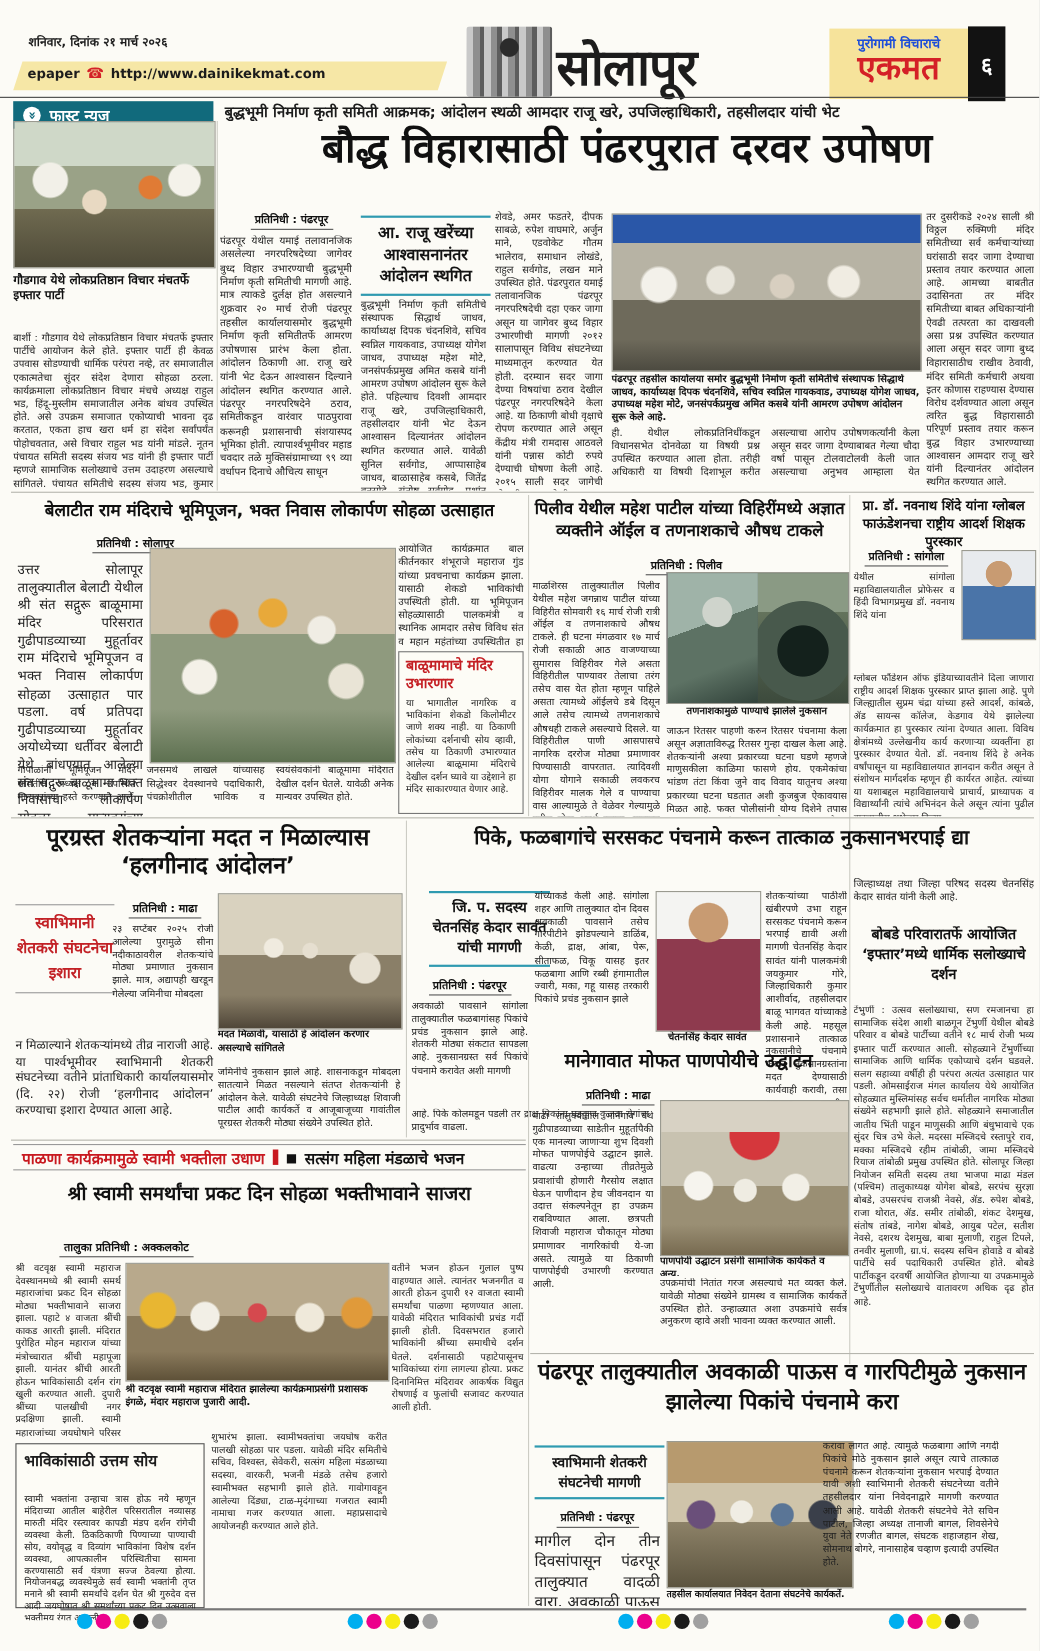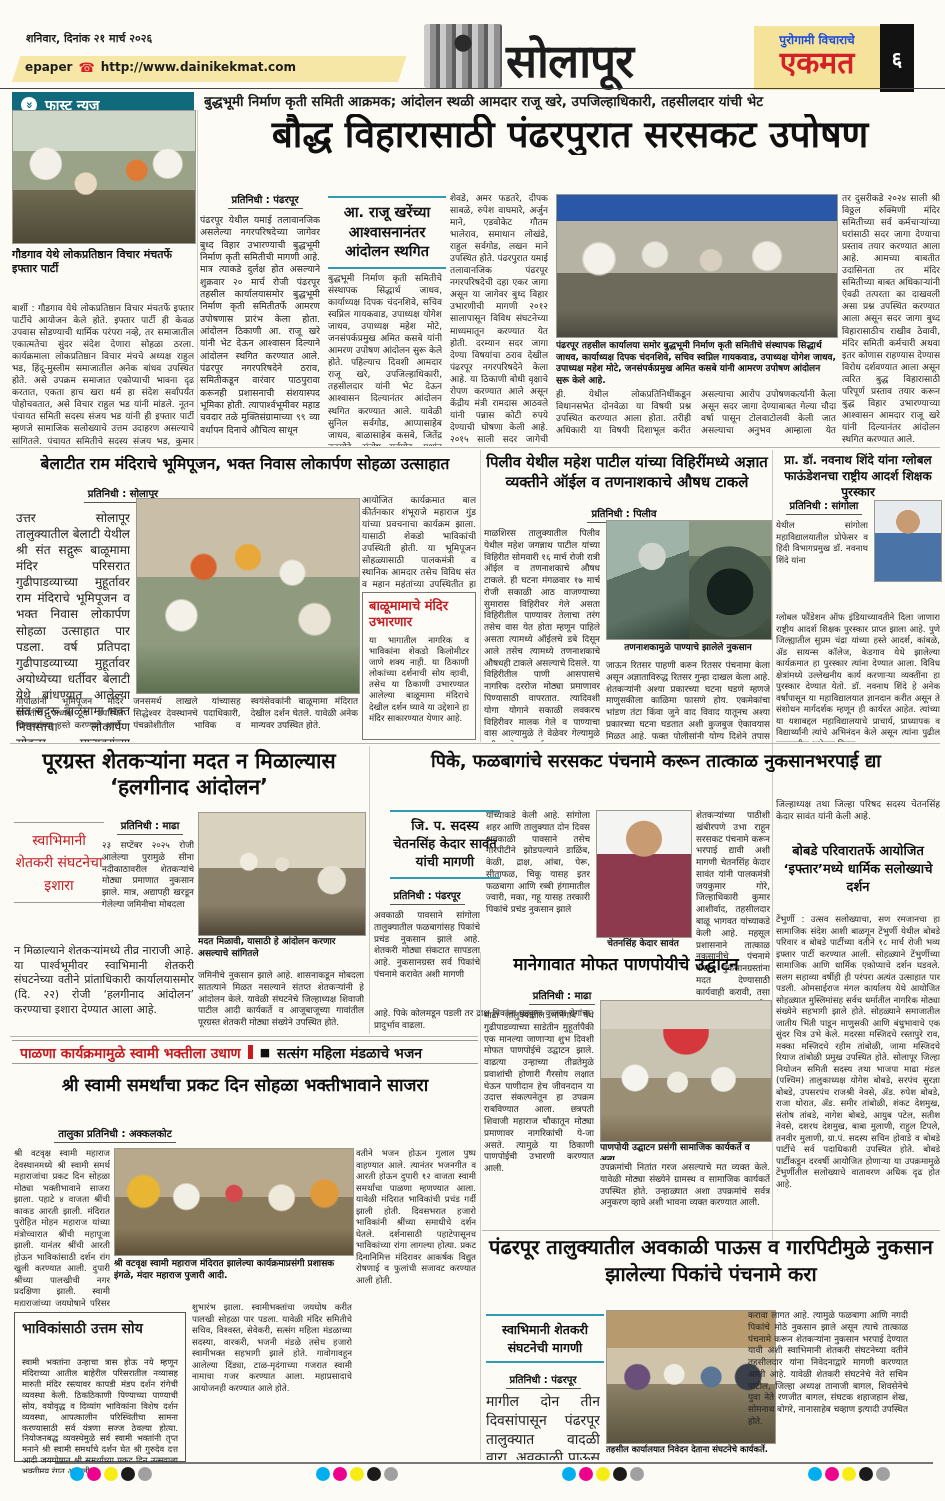--- a/index.html
+++ b/index.html
@@ -117,21 +117,21 @@
   .shn-byline{left:774px;top:498px;width:100px;}
   .ph-shinde{left:874px;top:500px;width:66px;height:80px;
     background:
       radial-gradient(circle at 50% 26%,#c89b72 0 17%,transparent 18%),
       linear-gradient(180deg,#e8ebee 0 40%,#4a74a8 40%);}
   .shn-b1{left:776px;top:520px;width:92px;height:88px;font-size:8.6px;}
   .shn-b2{left:776px;top:612px;width:164px;height:130px;font-size:8.6px;}
 
   
   .pur-h{left:14px;top:748px;width:350px;font-size:21px;line-height:1.25;}
-  .pur-side{left:14px;top:822px;width:90px;font-size:14px;font-weight:normal;color:#c22126;
+  .pur-side{left:14px;top:822px;width:90px;font-size:14px;font-weight:bold;color:#c22126;
             text-align:center;line-height:1.6;border-top:1px solid #999;border-bottom:1px solid #999;
             padding:6px 0;position:absolute;}
   .pur-byline{left:102px;top:818px;width:96px;}
   .pur-c1{left:102px;top:840px;width:92px;height:198px;font-size:8.8px;}
   .ph-pur{left:198px;top:812px;width:166px;height:122px;
     background:
       radial-gradient(circle at 80% 55%,#e8e2d4 0 9%,transparent 10%),
       radial-gradient(circle at 30% 40%,#f0ebdf 0 6%,transparent 7%),
       radial-gradient(circle at 50% 42%,#e6dfd0 0 6%,transparent 7%),
       linear-gradient(180deg,#d9d2bf 0 45%,#8a7f68 45% 75%,#4f4638);}
@@ -244,21 +244,21 @@
   <div class="hrule" id="h-head"></div>
 
   <div class="abs fnbadge">
     <span class="fn-circle">
         <span class="fn-chev">«</span>
       </span>
     <span>फास्ट न्यूज</span>
   </div>
   <div class="abs kicker">बुद्धभूमी निर्माण कृती समिती आक्रमक; आंदोलन स्थळी आमदार राजू खरे, उपजिल्हाधिकारी, तहसीलदार यांची भेट</div>
 
-  <div class="headline main-headline nowrap">बौद्ध विहारासाठी पंढरपुरात सरसकट उपोषण</div>
+  <div class="headline main-headline nowrap">बौद्ध विहारासाठी पंढरपुरात दरवर उपोषण</div>
 
   <div class="photo ph-gaudgav"></div>
   <div class="headline gaud-h">गौडगाव येथे लोकप्रतिष्ठान विचार मंचतर्फे इफ्तार पार्टी</div>
   <div class="txt gaud-b">बार्शी : गौडगाव येथे लोकप्रतिष्ठान विचार मंचतर्फे इफ्तार पार्टीचे आयोजन केले होते. इफ्तार पार्टी ही केवळ उपवास सोडण्याची धार्मिक परंपरा नव्हे, तर समाजातील एकात्मतेचा सुंदर संदेश देणारा सोहळा ठरला. कार्यक्रमाला लोकप्रतिष्ठान विचार मंचचे अध्यक्ष राहुल भड, हिंदू-मुस्लीम समाजातील अनेक बांधव उपस्थित होते. असे उपक्रम समाजात एकोप्याची भावना दृढ करतात, एकता हाच खरा धर्म हा संदेश सर्वांपर्यंत पोहोचवतात, असे विचार राहुल भड यांनी मांडले. नूतन पंचायत समिती सदस्य संजय भड यांनी ही इफ्तार पार्टी म्हणजे सामाजिक सलोख्याचे उत्तम उदाहरण असल्याचे सांगितले. पंचायत समितीचे सदस्य संजय भड, कुमार पाटील, पांडुरंग पाटील, सतीष भड, युवराज काजळे, बाळाजी भड, सुशांत सुरवसे, विनोद सोनवणे, जयवंत सुरवसे, आदेश यादव, सुरेश आरगडे तसेच मुस्लिम बांधव मोठ्या संख्येने उपस्थित होते.</div>
   <div class="vrule" style="left:197px;top:110px;height:336px;"></div>
 
   <div class="byline m-byline"><span>प्रतिनिधी : पंढरपूर</span></div>
   <div class="txt m-col1">पंढरपूर येथील यमाई तलावानजिक असलेल्या नगरपरिषदेच्या जागेवर बुध्द विहार उभारण्याची बुद्धभूमी निर्माण कृती समितीची मागणी आहे. मात्र त्याकडे दुर्लक्ष होत असल्याने शुक्रवार २० मार्च रोजी पंढरपूर तहसील कार्यालयासमोर बुद्धभूमी निर्माण कृती समितीतर्फे आमरण उपोषणास प्रारंभ केला होता. आंदोलन ठिकाणी आ. राजू खरे यांनी भेट देऊन आश्वासन दिल्याने आंदोलन स्थगित करण्यात आले. पंढरपूर नगरपरिषदेने ठराव, समितीकडून वारंवार पाठपुरावा करूनही प्रशासनाची संशयास्पद भूमिका होती. त्यापार्श्वभूमीवर महाड चवदार तळे मुक्तिसंग्रामाच्या ९९ व्या वर्धापन दिनाचे औचित्य साधून</div>
   <div class="subbox m-sub">आ. राजू खरेंच्या आश्वासनानंतर आंदोलन स्थगित</div>
   <div class="txt m-col2">बुद्धभूमी निर्माण कृती समितीचे संस्थापक सिद्धार्थ जाधव, कार्याध्यक्ष दिपक चंदनशिवे, सचिव स्वप्निल गायकवाड, उपाध्यक्ष योगेश जाधव, उपाध्यक्ष महेश मोटे, जनसंपर्कप्रमुख अमित कसबे यांनी आमरण उपोषण आंदोलन सुरू केले होते. पहिल्याच दिवशी आमदार राजू खरे, उपजिल्हाधिकारी, तहसीलदार यांनी भेट देऊन आश्वासन दिल्यानंतर आंदोलन स्थगित करण्यात आले. यावेळी सुनिल सर्वगोड, आप्पासाहेब जाधव, बाळासाहेब कसबे, जितेंद्र बनसोडे, संतोष सर्वगोड, प्रशांत लोंढे, रवींद्र</div>

